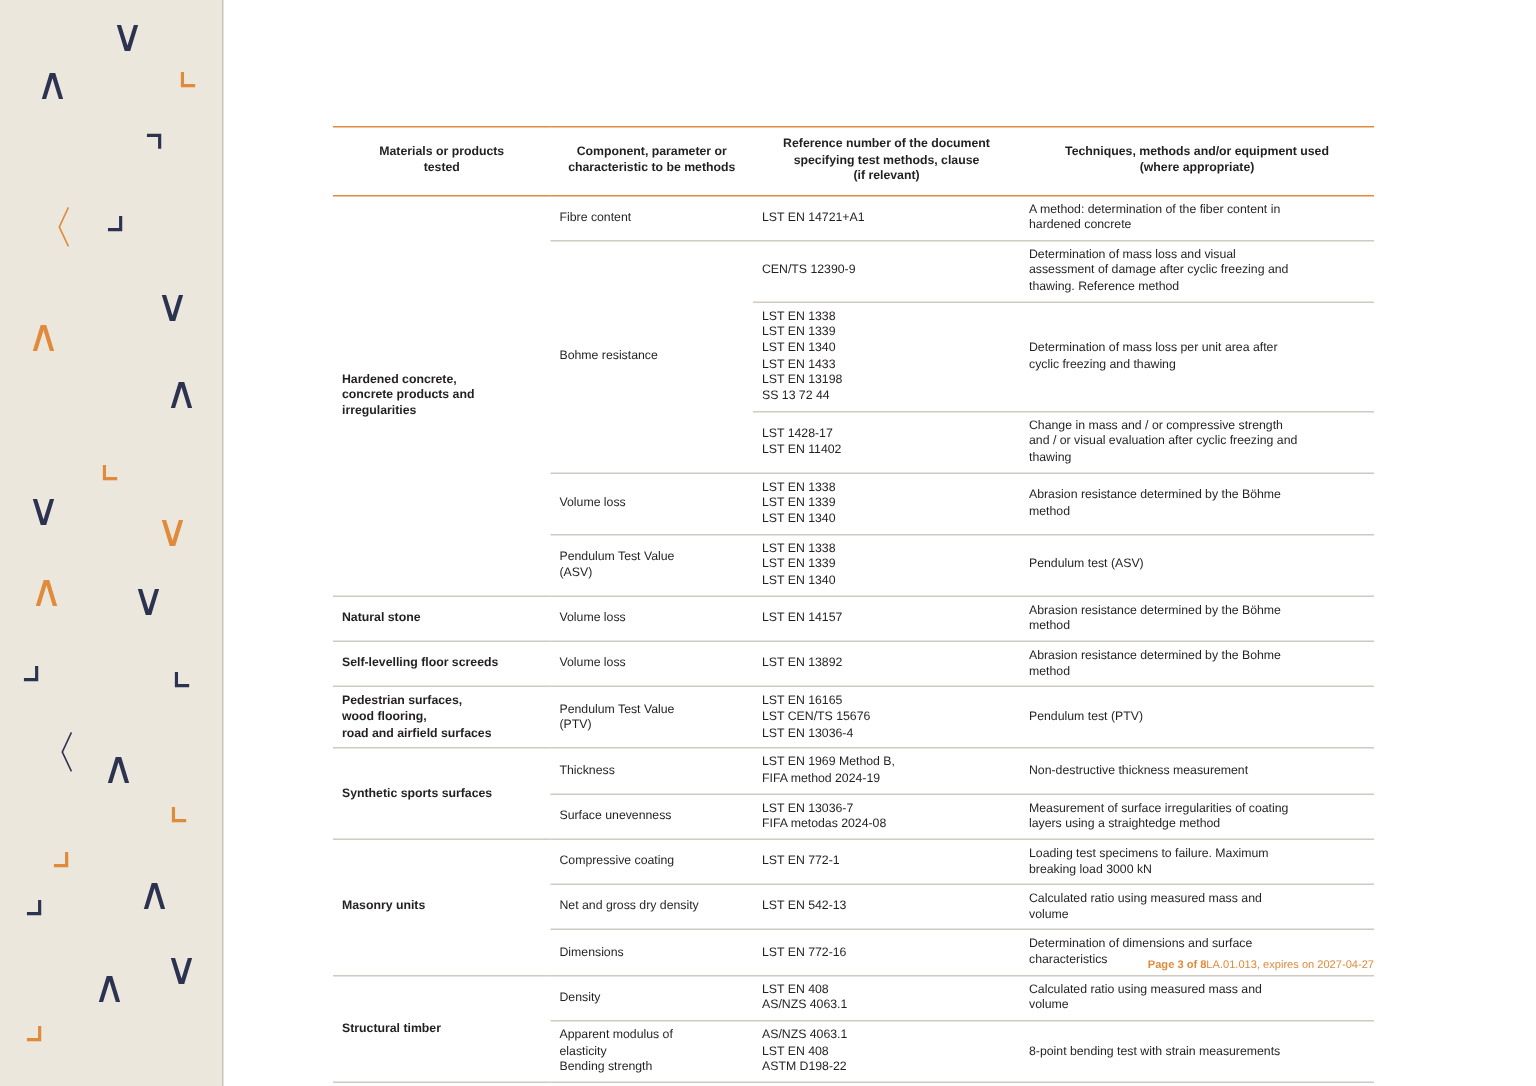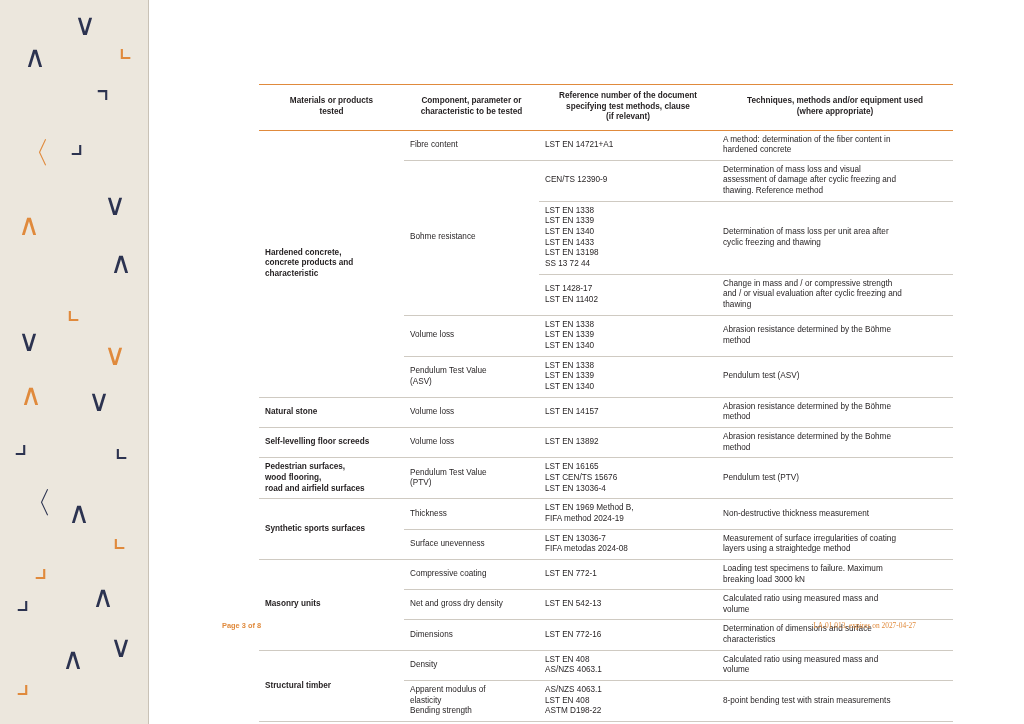--- a/index.html
+++ b/index.html
@@ -42,21 +42,20 @@
     line-height: 1;
     user-select: none;
   }
 
   
   .content {
     position: absolute;
     left: 222px;
     top: 84px;
     width: 694px;
-    margin-left: 37px;
   }
   table.spec {
     border-collapse: collapse;
     width: 694px;
     table-layout: fixed;
     font-size: 8.2px;
     color: #231f20;
   }
   table.spec col.c1 { width: 145px; }
   table.spec col.c2 { width: 135px; }
@@ -100,29 +99,29 @@
   tr.grouptop td.tech {
     border-top: 0.8px solid #cfcac2;
   }
   .multi { white-space: pre-line; }
   tr.lastrow td { border-bottom: 1.6px solid #e08a3c; }
 
   
   .footer {
     position: absolute;
     left: 222px;
-    top: 621px;
+    top: 638px;
     width: 694px;
     display: flex;
-    justify-content: space-between;
+    justify-content: flex-end;
     font-size: 7.4px;
     font-weight: bold;
     color: #e08a3c;
   }
-  .footer .right { font-weight: normal; font-family: Liberation Serif, serif; }
+  .footer .right { font-weight: normal; }
 </style>
 </head>
 <body>
 
 <div class="page">
 
   <div class="deco-band" id="deco-band">
       <span class="glyph" style="left: 74px; top: 10px; font-size: 30px; color: rgb(44, 51, 80);">∨</span>
       <span class="glyph" style="left: 24px; top: 42px; font-size: 30px; color: rgb(44, 51, 80);">∧</span>
       <span class="glyph" style="left: 118px; top: 32px; font-size: 30px; color: rgb(224, 138, 60);">⌞</span>
@@ -157,33 +156,33 @@
         <col class="c1">
           <col class="c2">
           <col class="c3">
           <col class="c4">
       </colgroup>
       <thead>
         <tr>
           <th class="multi">Materials or products
 tested</th>
           <th class="multi">Component, parameter or
-characteristic to be tested</th>
+characteristic to be methods</th>
           <th class="multi">Reference number of the document
 specifying test methods, clause
 (if relevant)</th>
           <th class="multi">Techniques, methods and/or equipment used
 (where appropriate)</th>
         </tr>
       </thead>
       <tbody id="table-body">
           <tr>
             <td class="cat multi" rowspan="6">Hardened concrete,
 concrete products and
-characteristic</td>
+irregularities</td>
             <td class="param multi" rowspan="1">Fibre content</td>
             <td class="ref multi">LST EN 14721+A1</td>
             <td class="tech multi">A method:  determination of the fiber content in
 hardened concrete</td>
           </tr>
           <tr>
             <td class="param multi" rowspan="3">Bohme resistance</td>
             <td class="ref multi">CEN/TS 12390-9</td>
             <td class="tech multi">Determination of mass loss and visual
 assessment of damage after cyclic freezing and

